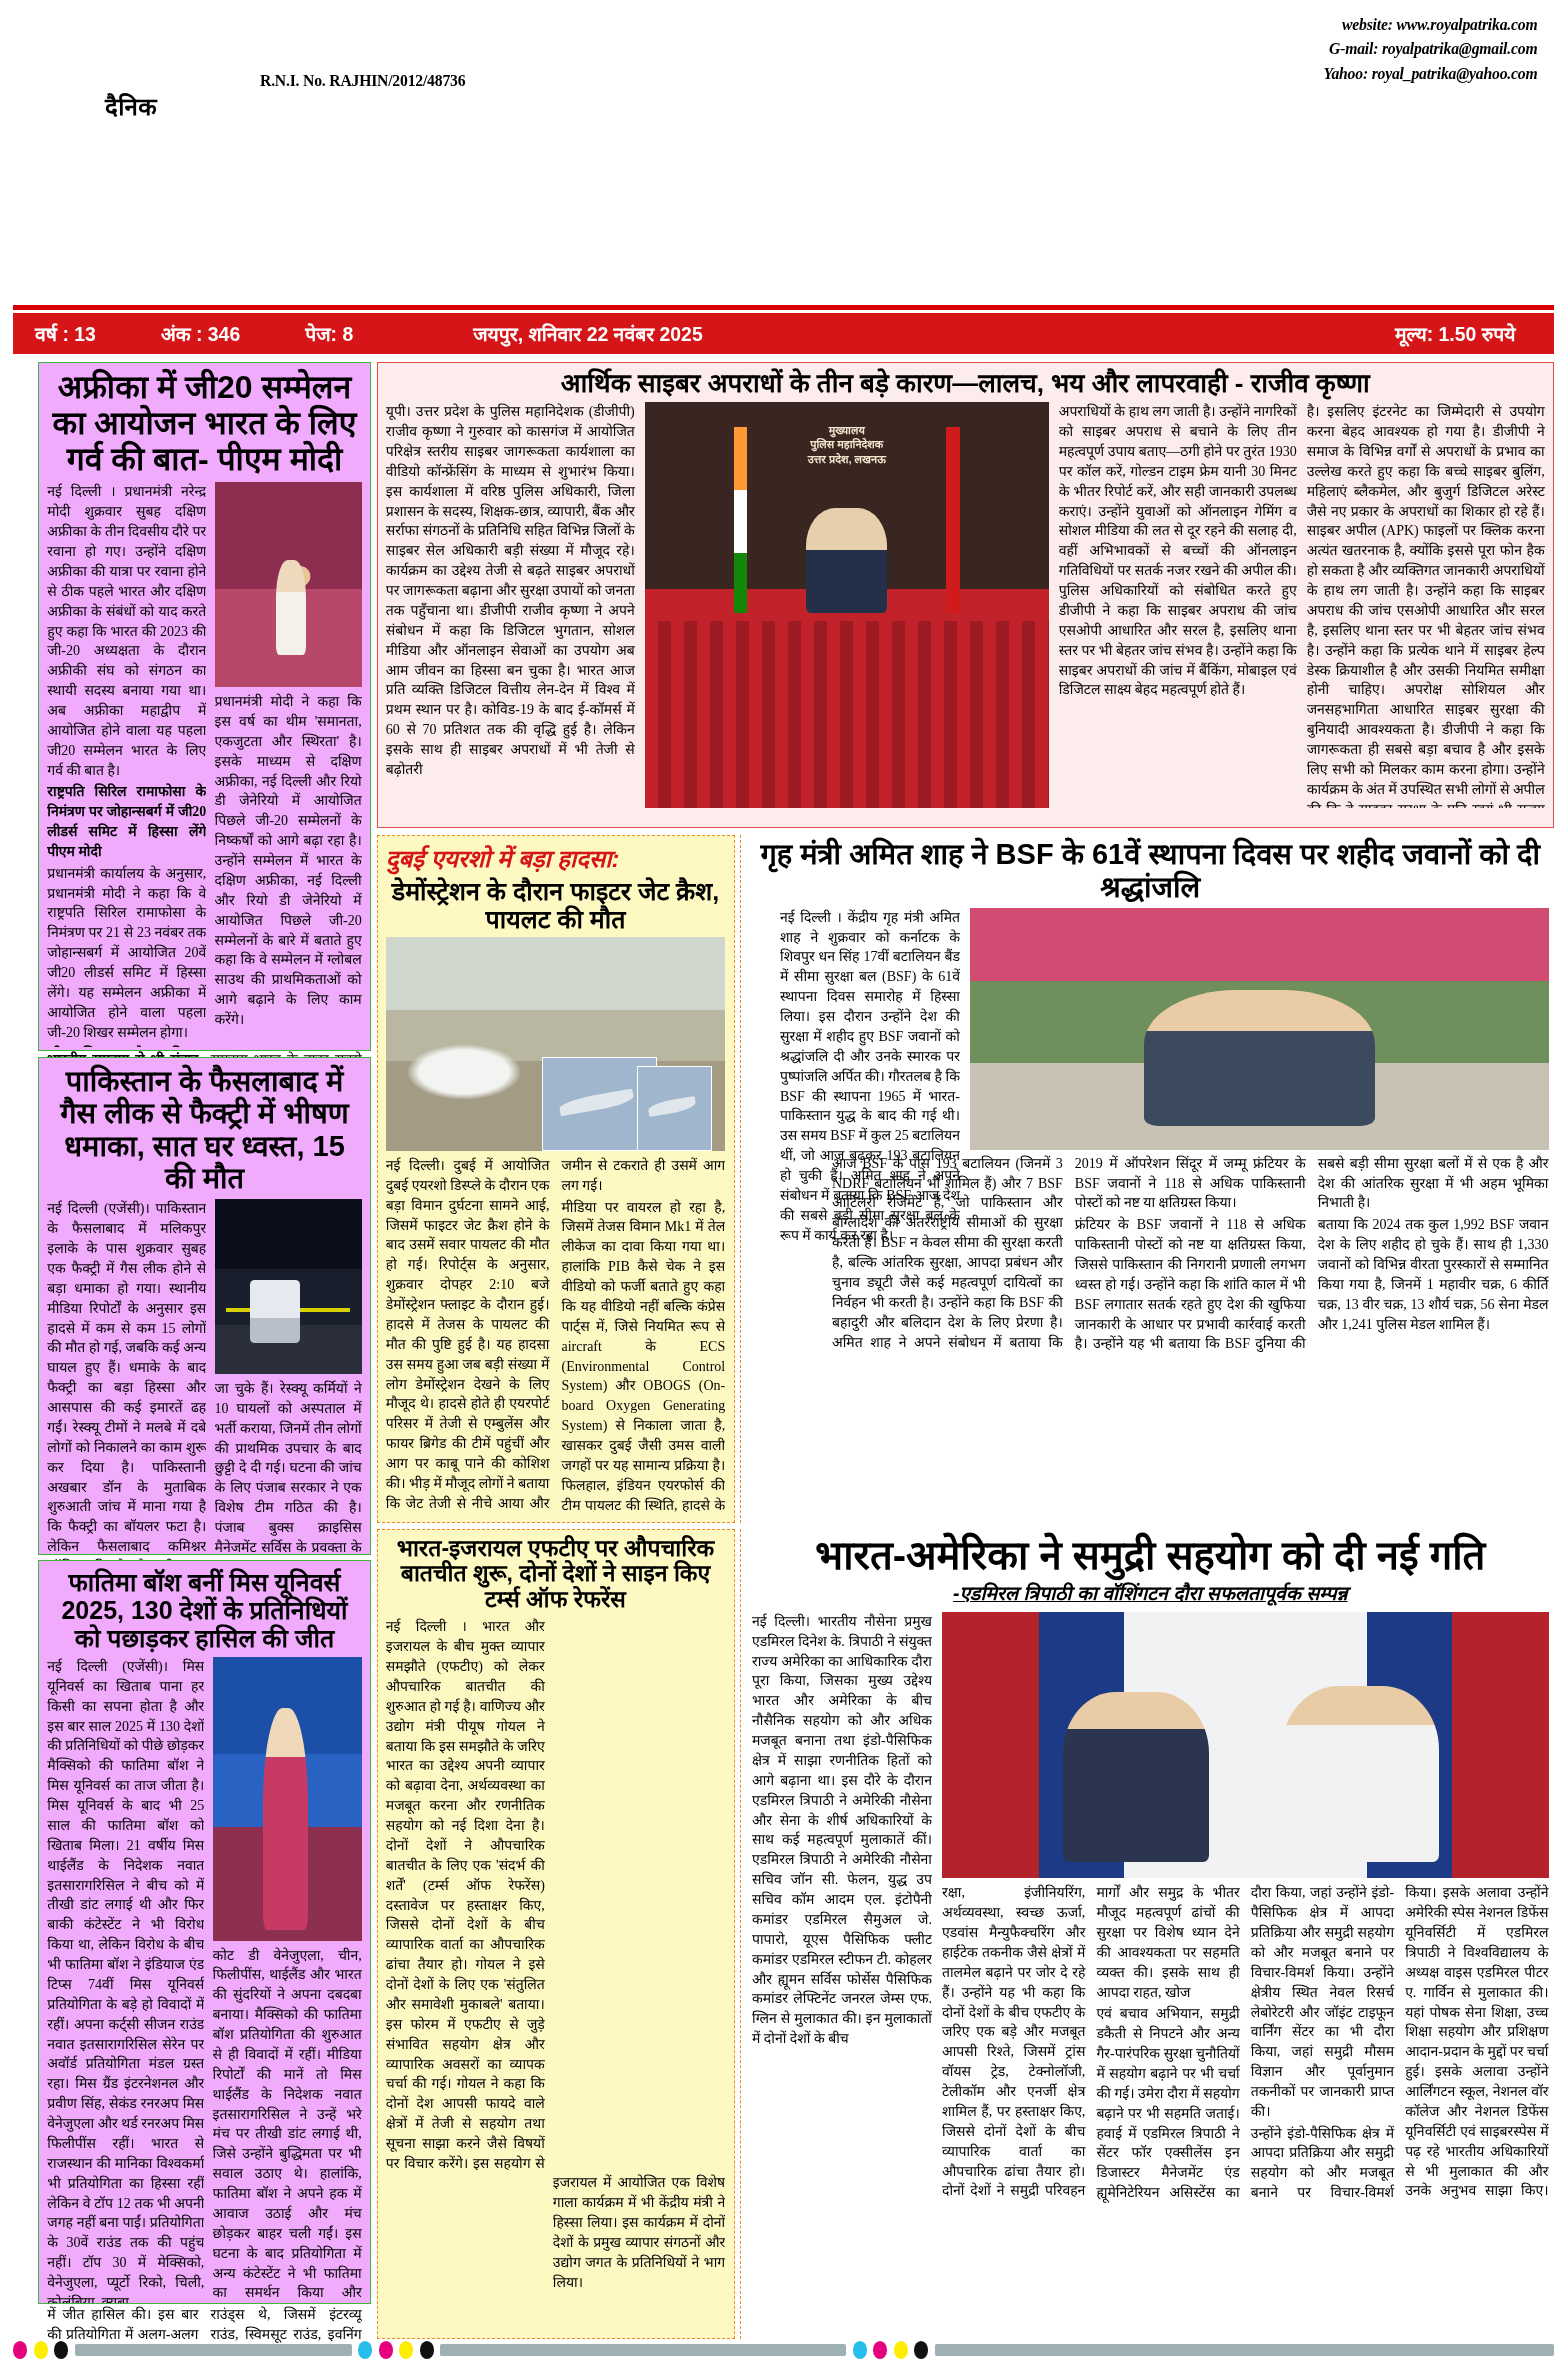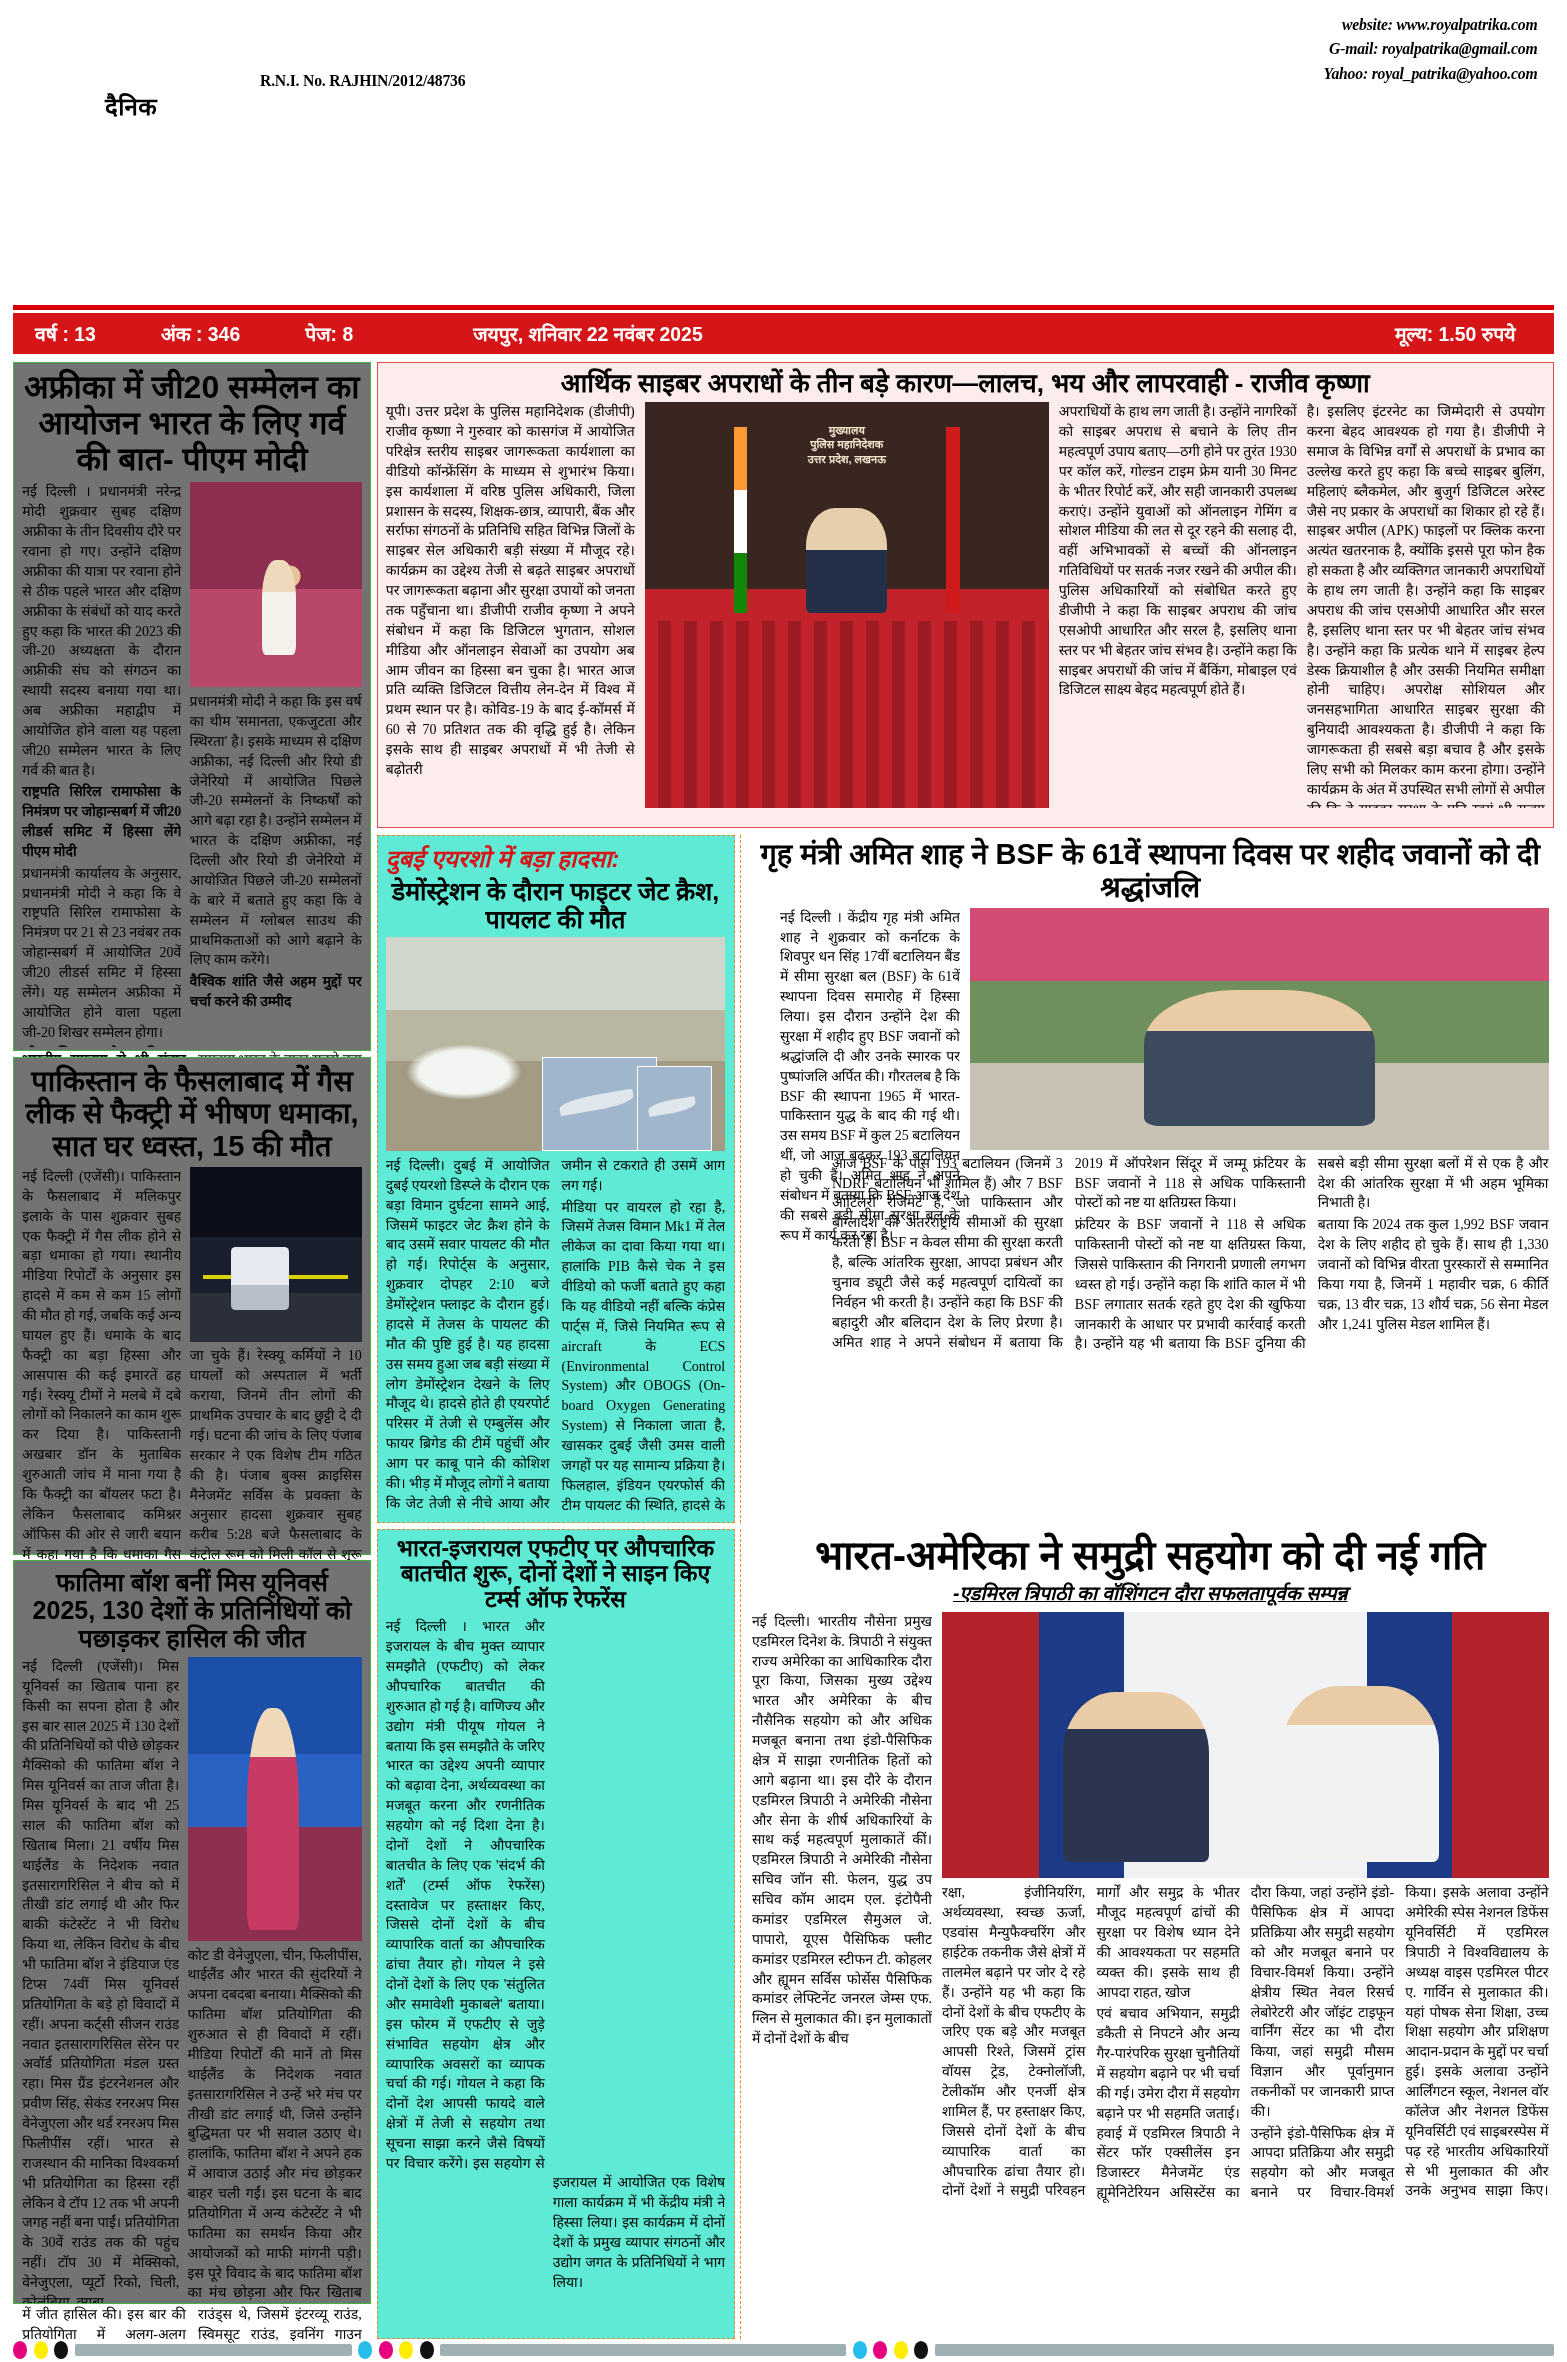--- a/index.html
+++ b/index.html
@@ -49,23 +49,23 @@
   .ib-date{ margin-left:109px; }
   .ib-price{ margin-left:auto; margin-right:33px; }
 
   
   .grid{ position:absolute; left:13px; right:13px; top:362px; bottom:24px; display:flex; gap:0; }
   .col-left{ width:358px; flex:none; }
   .col-rest{ flex:1; display:flex; flex-direction:column; }
 
   
   .panel{ position:relative; }
-  .panel-green{ border:1.8px solid #3fb73f; background:#737373; padding:7.4px 8.3px 5.5px; }
+  .panel-green{ border:1.8px solid #3fb73f; background:#f0abfc; padding:7.4px 8.3px 5.5px;margin-left:25px; }
   .panel-pink{ border:1.8px solid #e04b4b; background:#fdecec; padding:5.5px 8.3px 5.5px; }
-  .panel-dash{ border:1.8px dashed #f08a2a; background:#5eead4; padding:5.5px 8.3px; }
+  .panel-dash{ border:1.8px dashed #f08a2a; background:#fef9c3; padding:5.5px 8.3px; }
   .panel-plain{ background:#fff; padding:3.7px 5.5px; }
 
   
   h1.hl{ margin:0 0 4.6px; text-align:center; font-weight:900; line-height:1.12; }
   .hl-xl{ font-size:32px; }
   .hl-lg{ font-size:29px; }
   .hl-md{ font-size:25px; }
   .hl-wide{ font-size:26px; }
   .kicker{
     margin:0 0 2.8px; color:#d61518; font-weight:900; font-size:24px;

